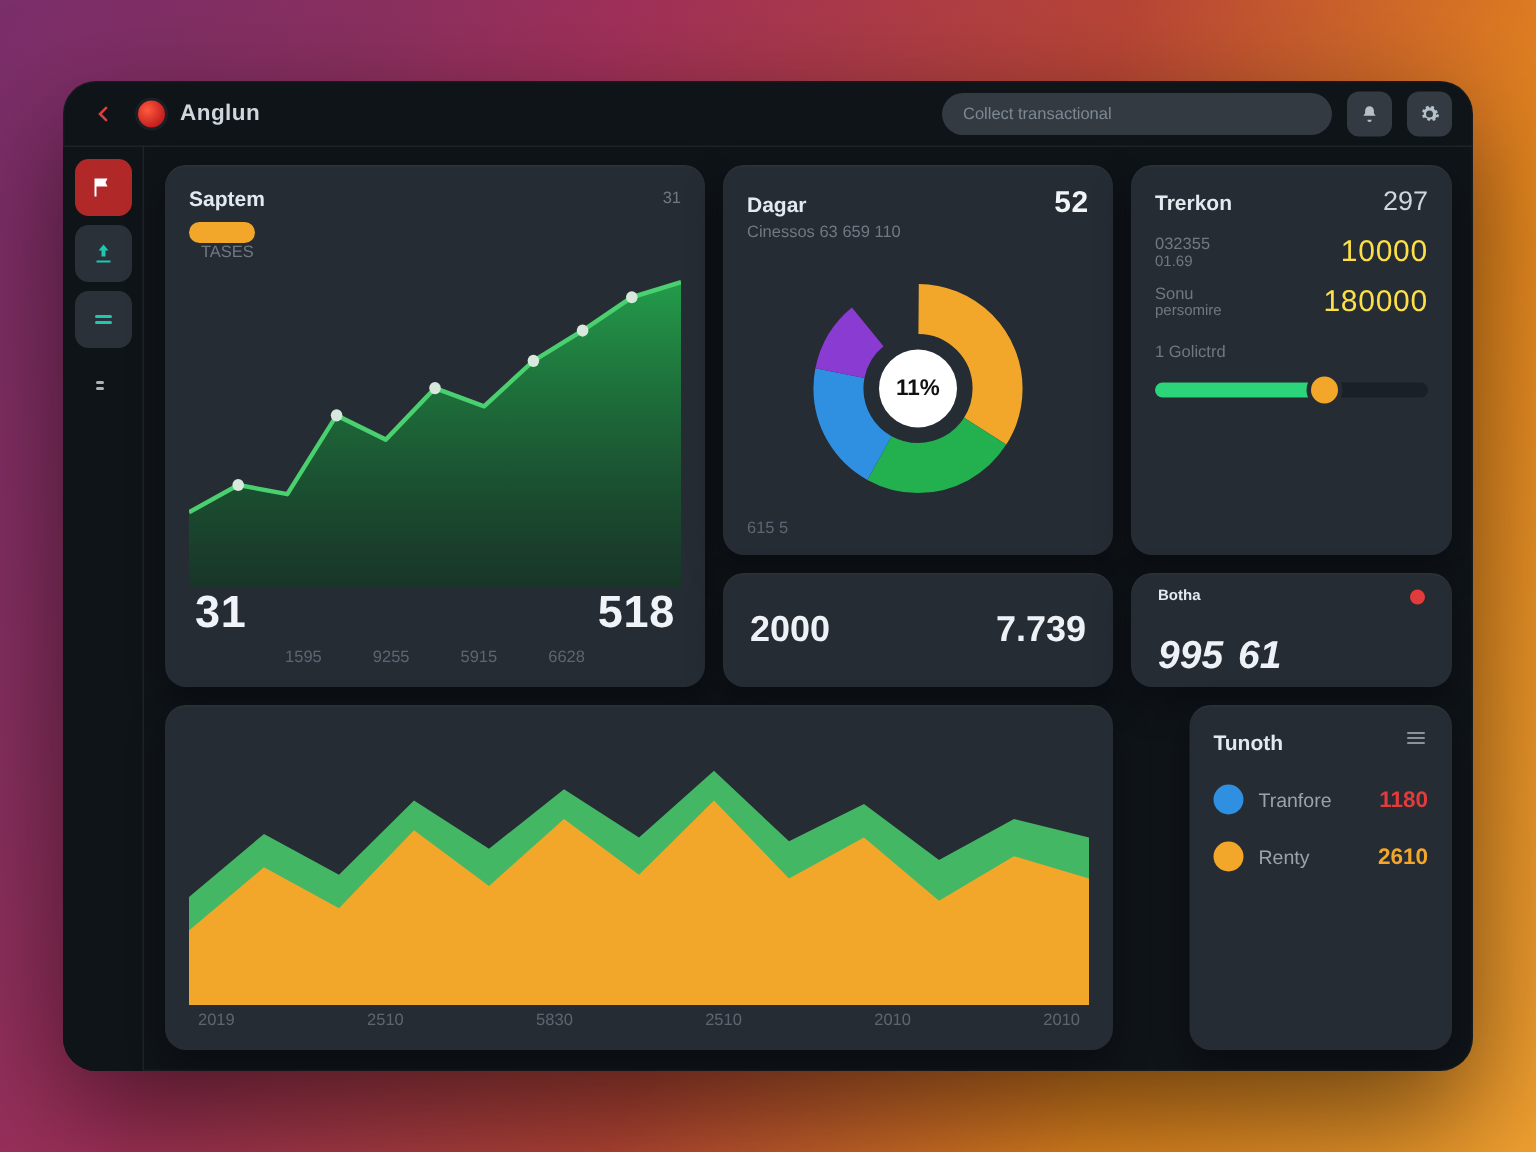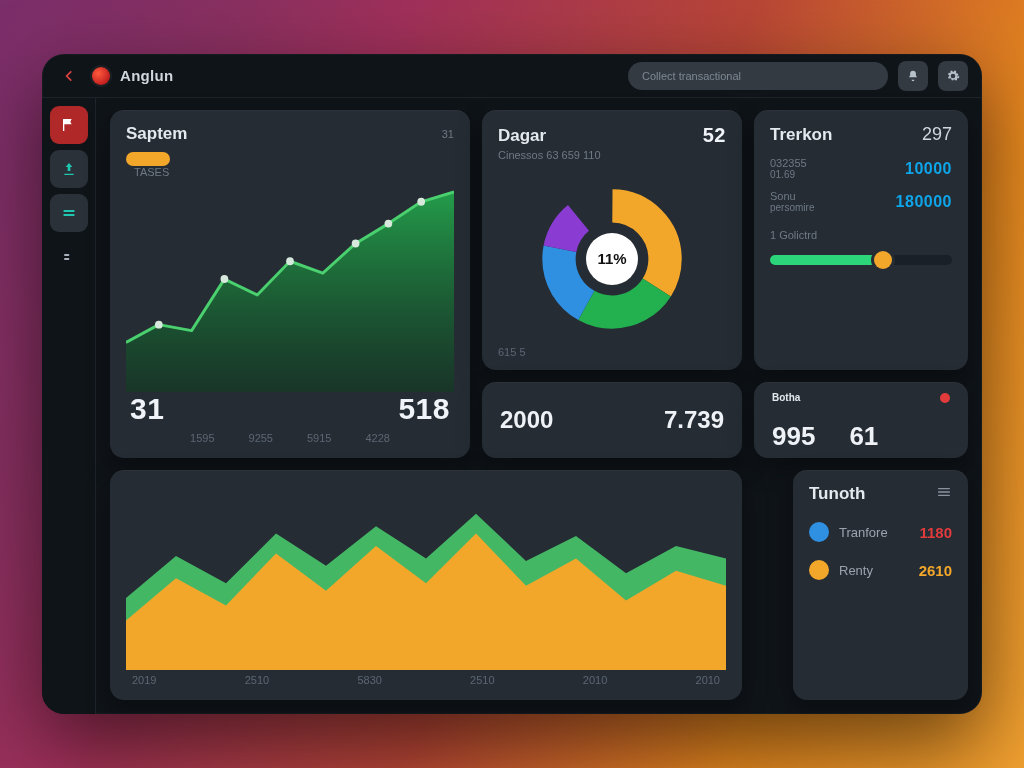--- a/index.html
+++ b/index.html
@@ -47,21 +47,21 @@
 
   .content { flex:1; padding:12px 14px 14px 14px; display:grid; gap:12px;
     grid-template-columns: 360px 260px 1fr;
     grid-template-rows: 260px 76px 1fr;
   }
   .card {
     background:#252c34; border-radius:14px; padding:14px 16px; color:#cfd6dd;
     box-shadow: 0 1px 0 rgba(255,255,255,.03) inset, 0 10px 24px rgba(0,0,0,.35);
     position:relative; overflow:hidden;
   }
-  .card h3 { font-size:17px; font-weight:600; color:#e4e9ee; }
+  .card h3 { font-size:14px; font-weight:600; color:#e4e9ee; }
   .muted { color:#6f7984; font-size:11px; }
   .big { font-size:30px; font-weight:700; color:#f0f4f8; letter-spacing:.5px; }
 
   
   .c-saptem { grid-column:1; grid-row:1 / span 2; display:flex; flex-direction:column; }
   .c-saptem .hdr { display:flex; align-items:center; justify-content:space-between; }
   .pill { display:inline-block; background:#f2a72b; width:44px; height:14px; border-radius:7px; margin-top:8px; }
   .sap-chart { flex:1; position:relative; margin-top:6px; }
   .sap-chart svg { width:100%; height:100%; }
   .sap-foot { display:flex; justify-content:space-between; align-items:flex-end; padding:0 4px 2px; }
@@ -72,34 +72,34 @@
   .c-dagar .hdr { display:flex; justify-content:space-between; align-items:center; }
   .donut-wrap { flex:1; display:flex; align-items:center; justify-content:center; position:relative; }
   .donut-center { position:absolute; width:52px; height:52px; border-radius:50%; background:#fff; color:#111; display:flex; align-items:center; justify-content:center; font-weight:800; font-size:15px; }
   .c-dagar .sub { position:absolute; left:16px; bottom:12px; color:#5c6672; font-size:11px; }
 
   
   .c-trerkon { grid-column:3; grid-row:1; }
   .c-trerkon .hdr { display:flex; justify-content:space-between; align-items:center; }
   .stat-rows { margin-top:12px; display:flex; flex-direction:column; gap:10px; }
   .stat-row { display:flex; justify-content:space-between; align-items:center; font-size:12px; }
-  .stat-row .v { color:#0ea5e9; font-weight:700; font-size:16px; letter-spacing:.5px; }
+  .stat-row .v { color:#fde047; font-weight:400; font-size:20px; letter-spacing:.5px; }
   .prog-track { height:10px; background:#1a2027; border-radius:6px; margin-top:14px; position:relative; }
   .prog-fill { height:100%; width:62%; background:#2cd47a; border-radius:6px; }
   .prog-knob { position:absolute; right:calc(38% - 9px); top:-4px; width:18px; height:18px; border-radius:50%; background:#f2a72b; box-shadow:0 0 0 3px #252c34; }
 
   
   .c-mid { grid-column:2; grid-row:2; display:flex; align-items:center; justify-content:space-between; padding:0 18px; }
   .c-mid .n { font-size:24px; font-weight:700; color:#eef2f6; }
 
   
   .c-botha { grid-column:3; grid-row:2; display:flex; align-items:center; justify-content:space-between; padding:10px 18px 6px; }
   .c-botha .hdr { display:flex; align-items:center; gap:8px; width:100%; justify-content:space-between; }
   .dot-red { width:10px; height:10px; border-radius:50%; background:#e23b3b; }
-  .botha-nums { display:flex; gap:34px; align-items:baseline; margin-top:2px; }
+  .botha-nums { display:flex; gap:10px; align-items:baseline; margin-top:2px;font-style:italic; }
   .botha-nums .n { font-size:26px; font-weight:700; color:#eef2f6; }
 
   
   .c-ressome { grid-column:1 / span 2; grid-row:3; display:flex; flex-direction:column; }
   .res-chart { flex:1; }
   .res-chart svg { width:100%; height:100%; }
   .res-axis { display:flex; justify-content:space-between; color:#5c6672; font-size:11px; padding:4px 6px 0; }
 
   
   .c-tunoth { grid-column:3; grid-row:3;margin-left:39px; }
@@ -199,21 +199,21 @@
           </svg>
         </div>
         <div class="sap-foot">
           <span class="big">31</span>
           <span class="big">518</span>
         </div>
         <div class="sap-axis">
           <span>1595</span>
           <span>9255</span>
           <span>5915</span>
-          <span>4228</span>
+          <span>6628</span>
         </div>
       </div>
 
       <div class="card c-dagar">
         <div class="hdr">
           <h3>Dagar</h3>
           <span class="big" style="font-size:20px">52</span>
         </div>
         <span class="muted" style="margin-top:2px">Cinessos 63 659 110</span>
         <div class="donut-wrap">

